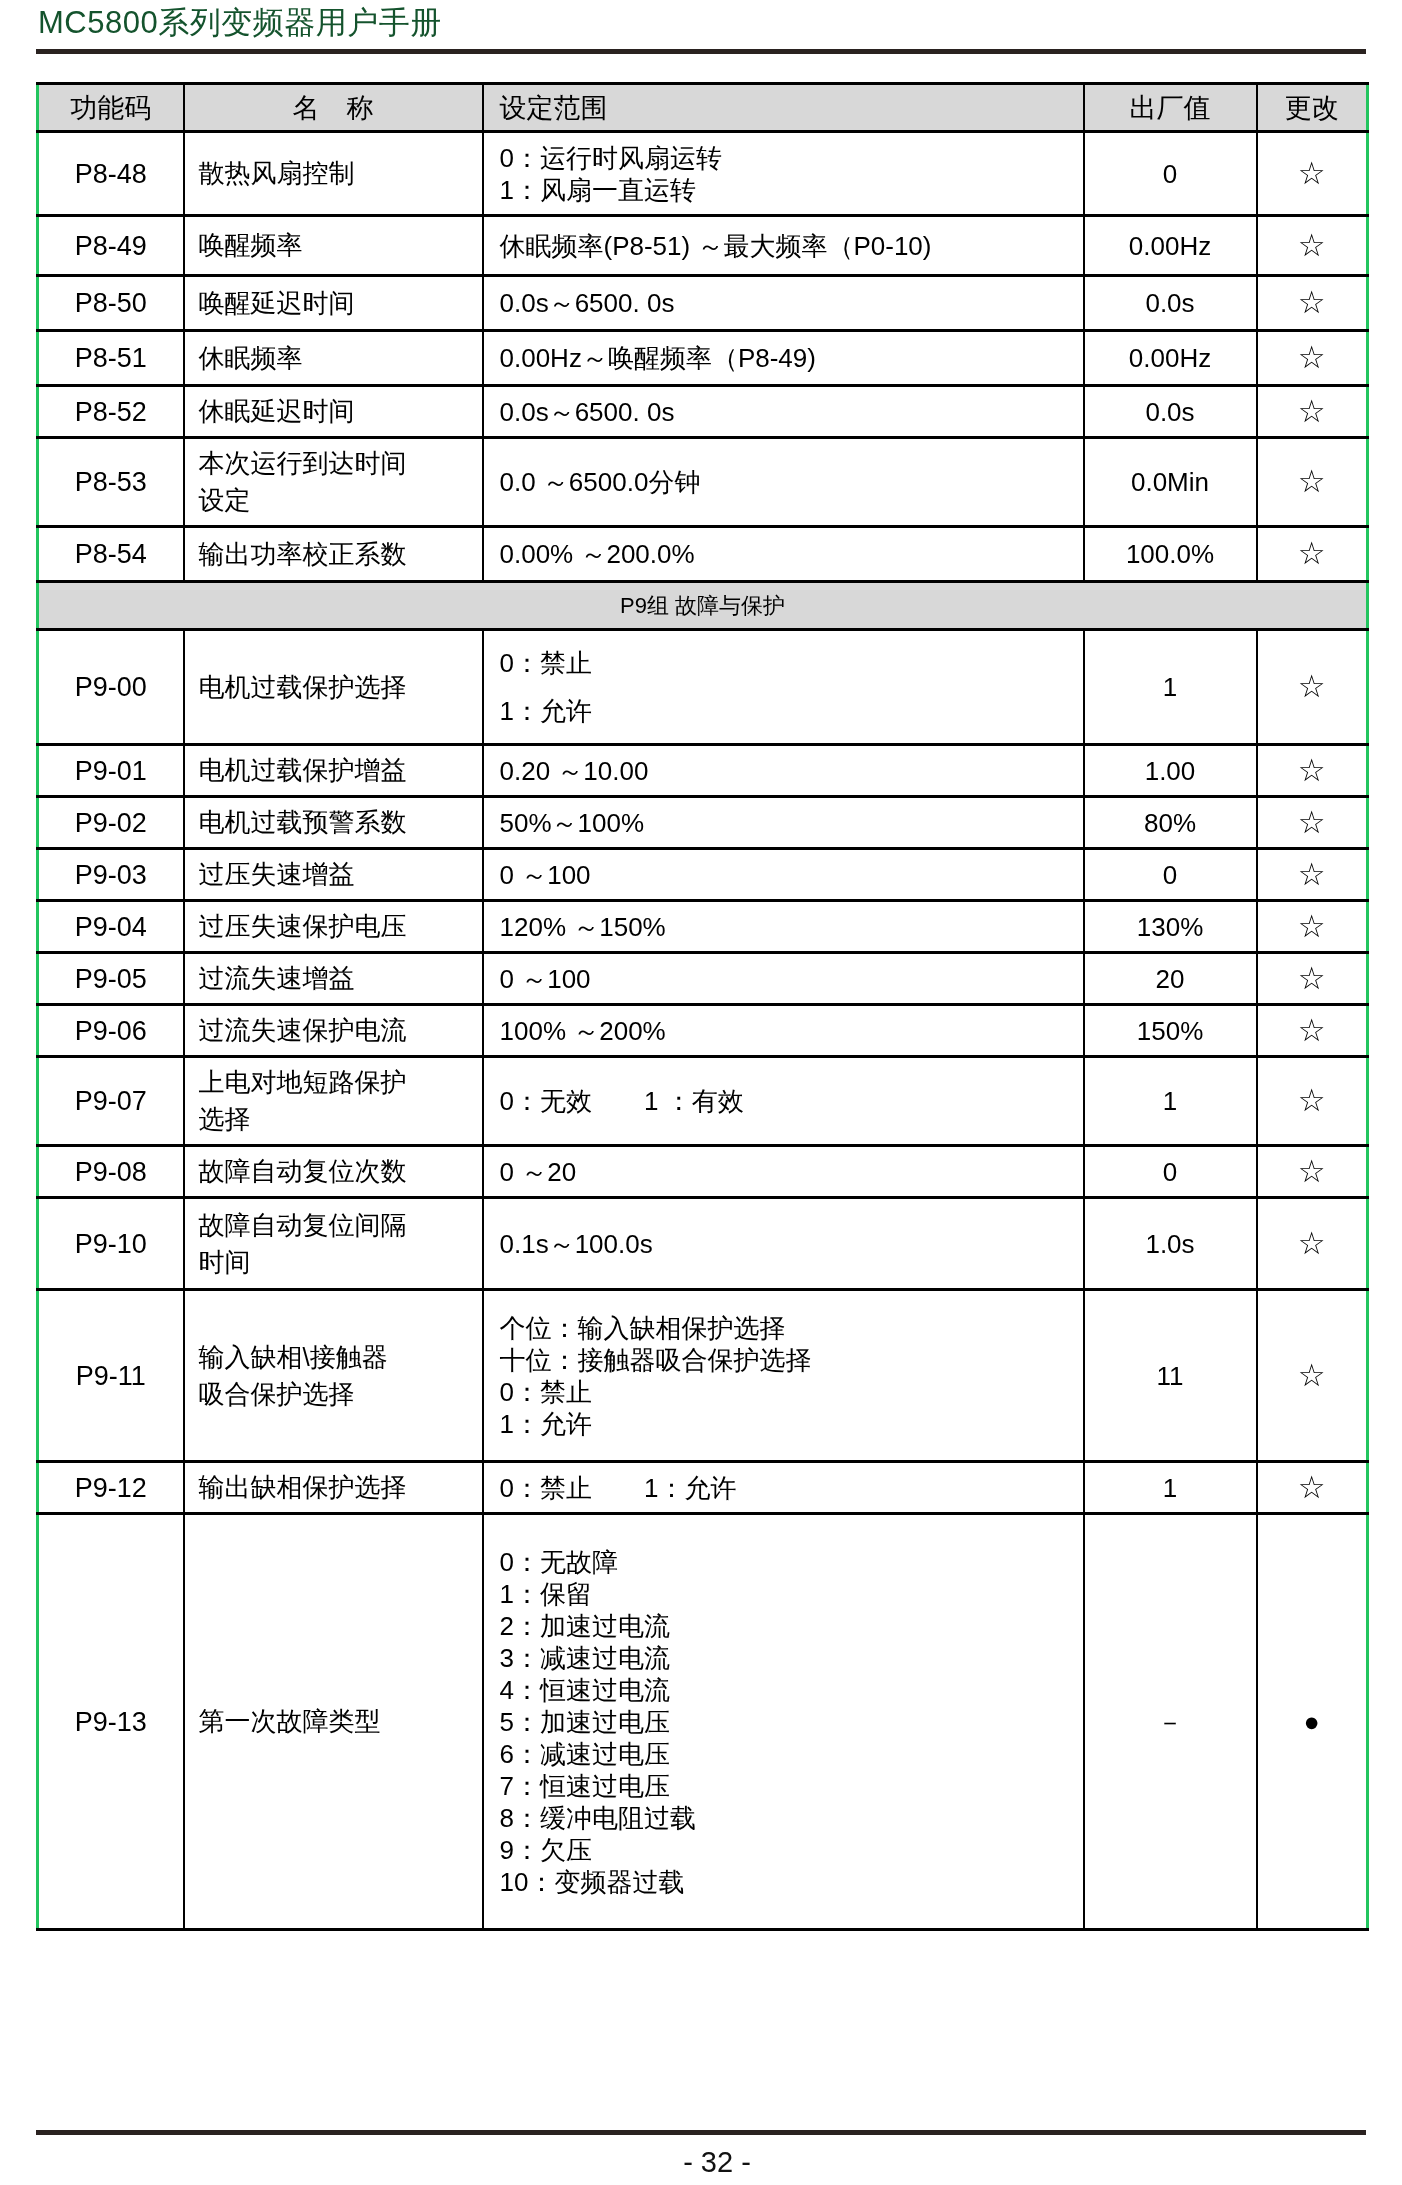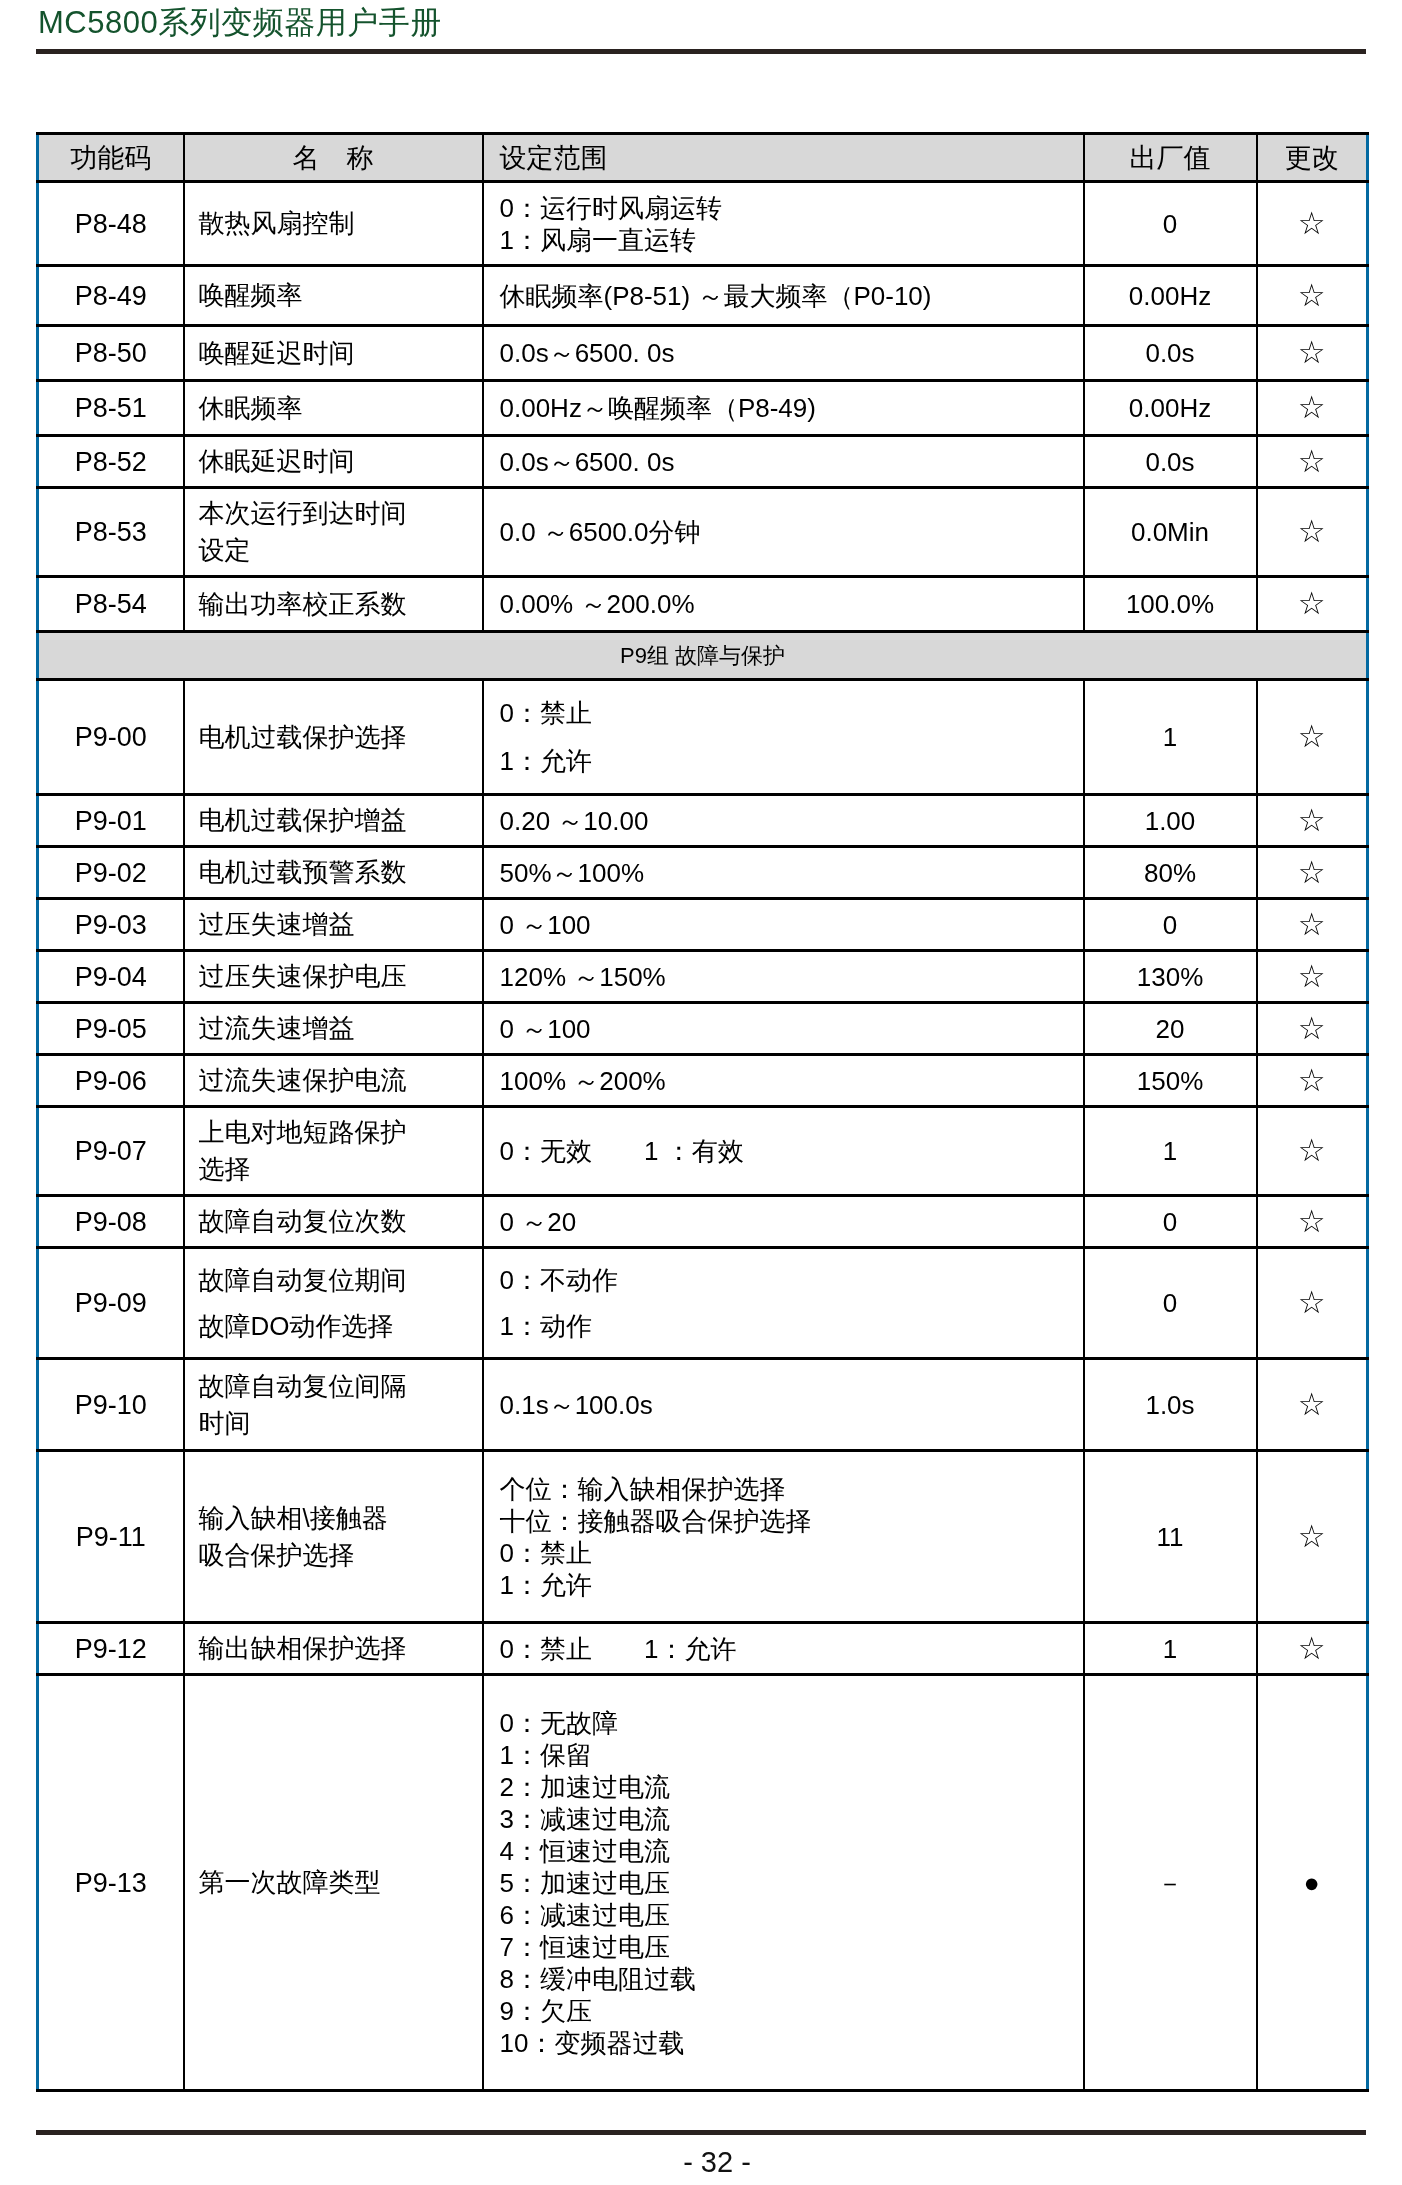--- a/index.html
+++ b/index.html
@@ -22,25 +22,25 @@
     color: #14532d;
   }
   .title-rule {
     margin-top: 5px;
     height: 5px;
     background: #2a2220;
   }
 
   
   table.param-table {
-    margin-top: 78px;
+    margin-top: 28px;
     border-collapse: collapse;
     table-layout: fixed;
     width: 1330px;
-    border: 3px solid #0369a1;
+    border: 3px solid #22c55e;
   }
   .param-table th, .param-table td {
     border: 2px solid #000;
     border-top-width: 3px;
     border-bottom-width: 3px;
     vertical-align: middle;
     font-size: 26px;
     line-height: 34px;
     overflow: hidden;
   }
@@ -261,29 +261,20 @@
       </tr>
 
       <tr class="h52">
         <td class="code">P9-08</td>
         <td class="name">故障自动复位次数</td>
         <td class="range">0 ～20</td>
         <td class="factory">0</td>
         <td class="change">☆</td>
       </tr>
 
-      <tr class="h104 spaced-sm">
-        <td class="code">P9-09</td>
-        <td class="name">故障自动复位期间
-故障DO动作选择</td>
-        <td class="range">0：不动作
-1：动作</td>
-        <td class="factory">0</td>
-        <td class="change">☆</td>
-      </tr>
 
       <tr class="h92">
         <td class="code">P9-10</td>
         <td class="name">故障自动复位间隔
 时间</td>
         <td class="range">0.1s～100.0s</td>
         <td class="factory">1.0s</td>
         <td class="change">☆</td>
       </tr>
 

